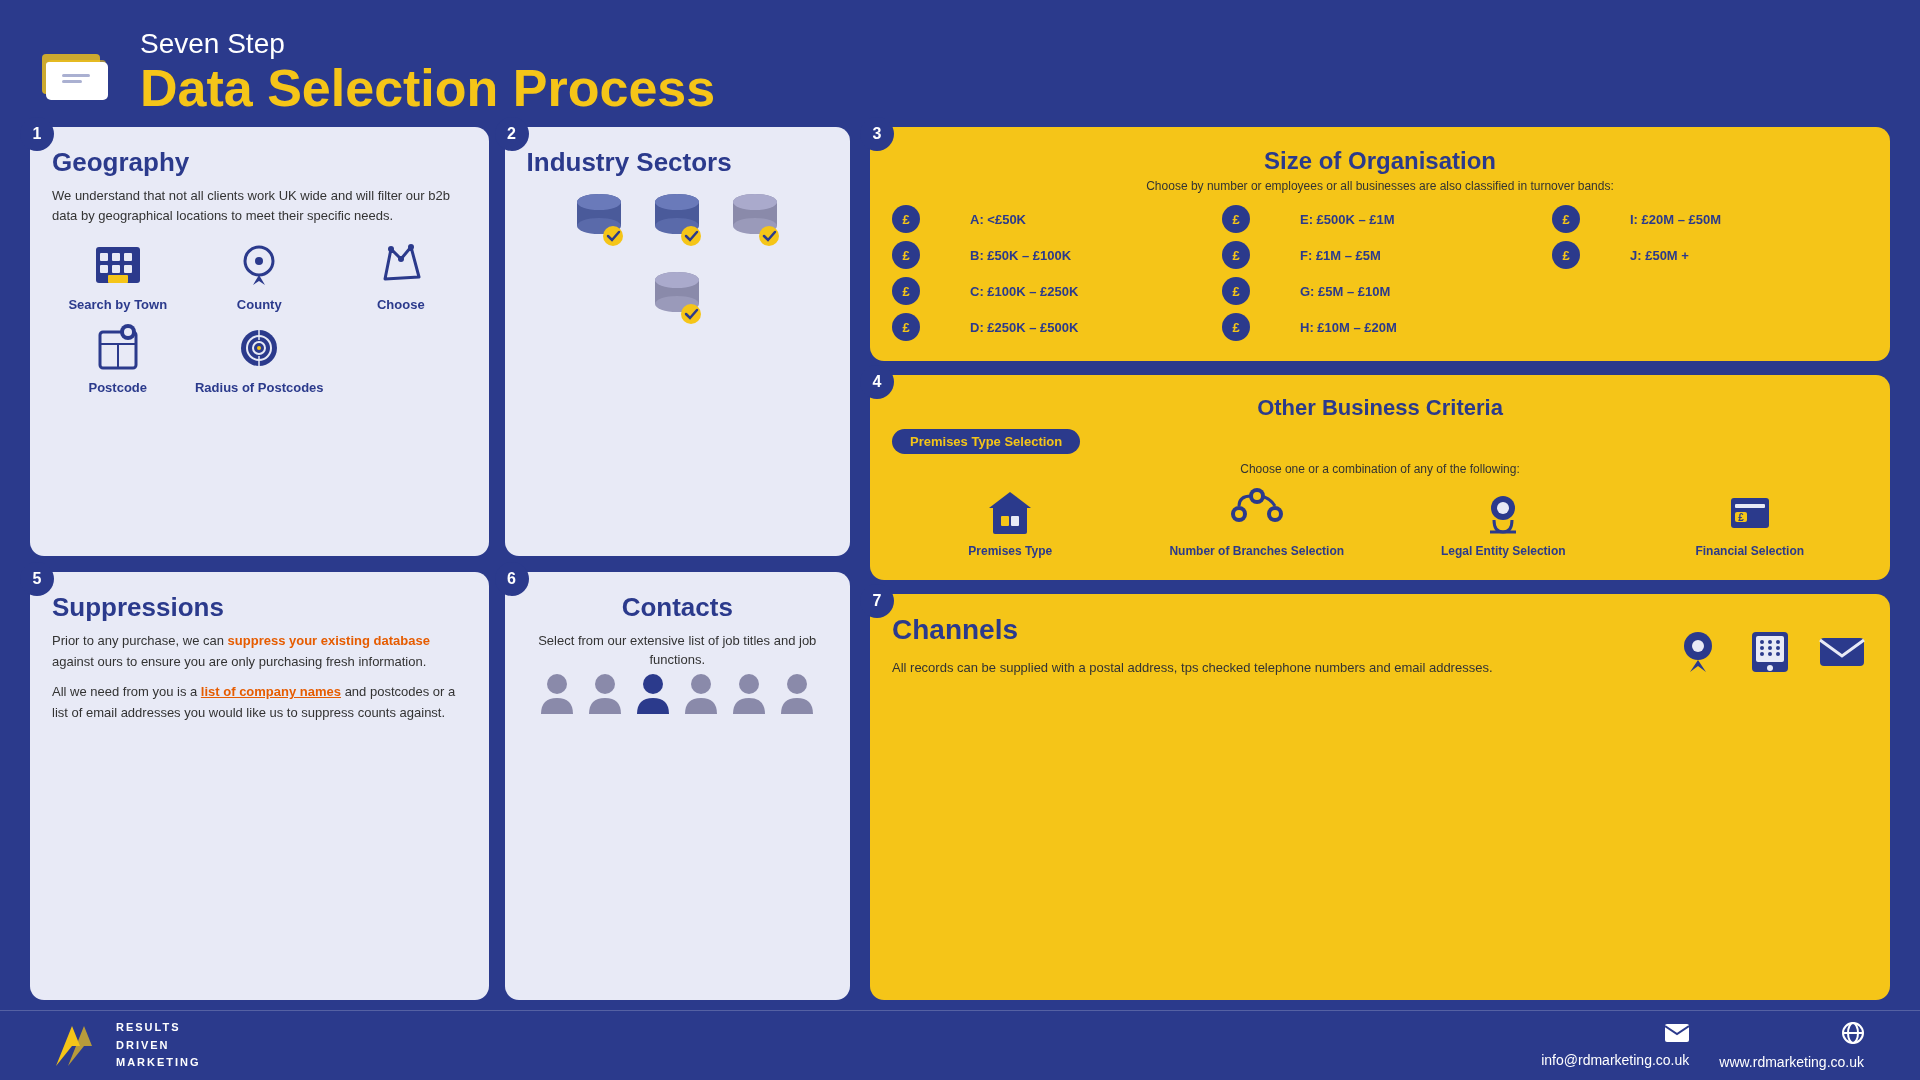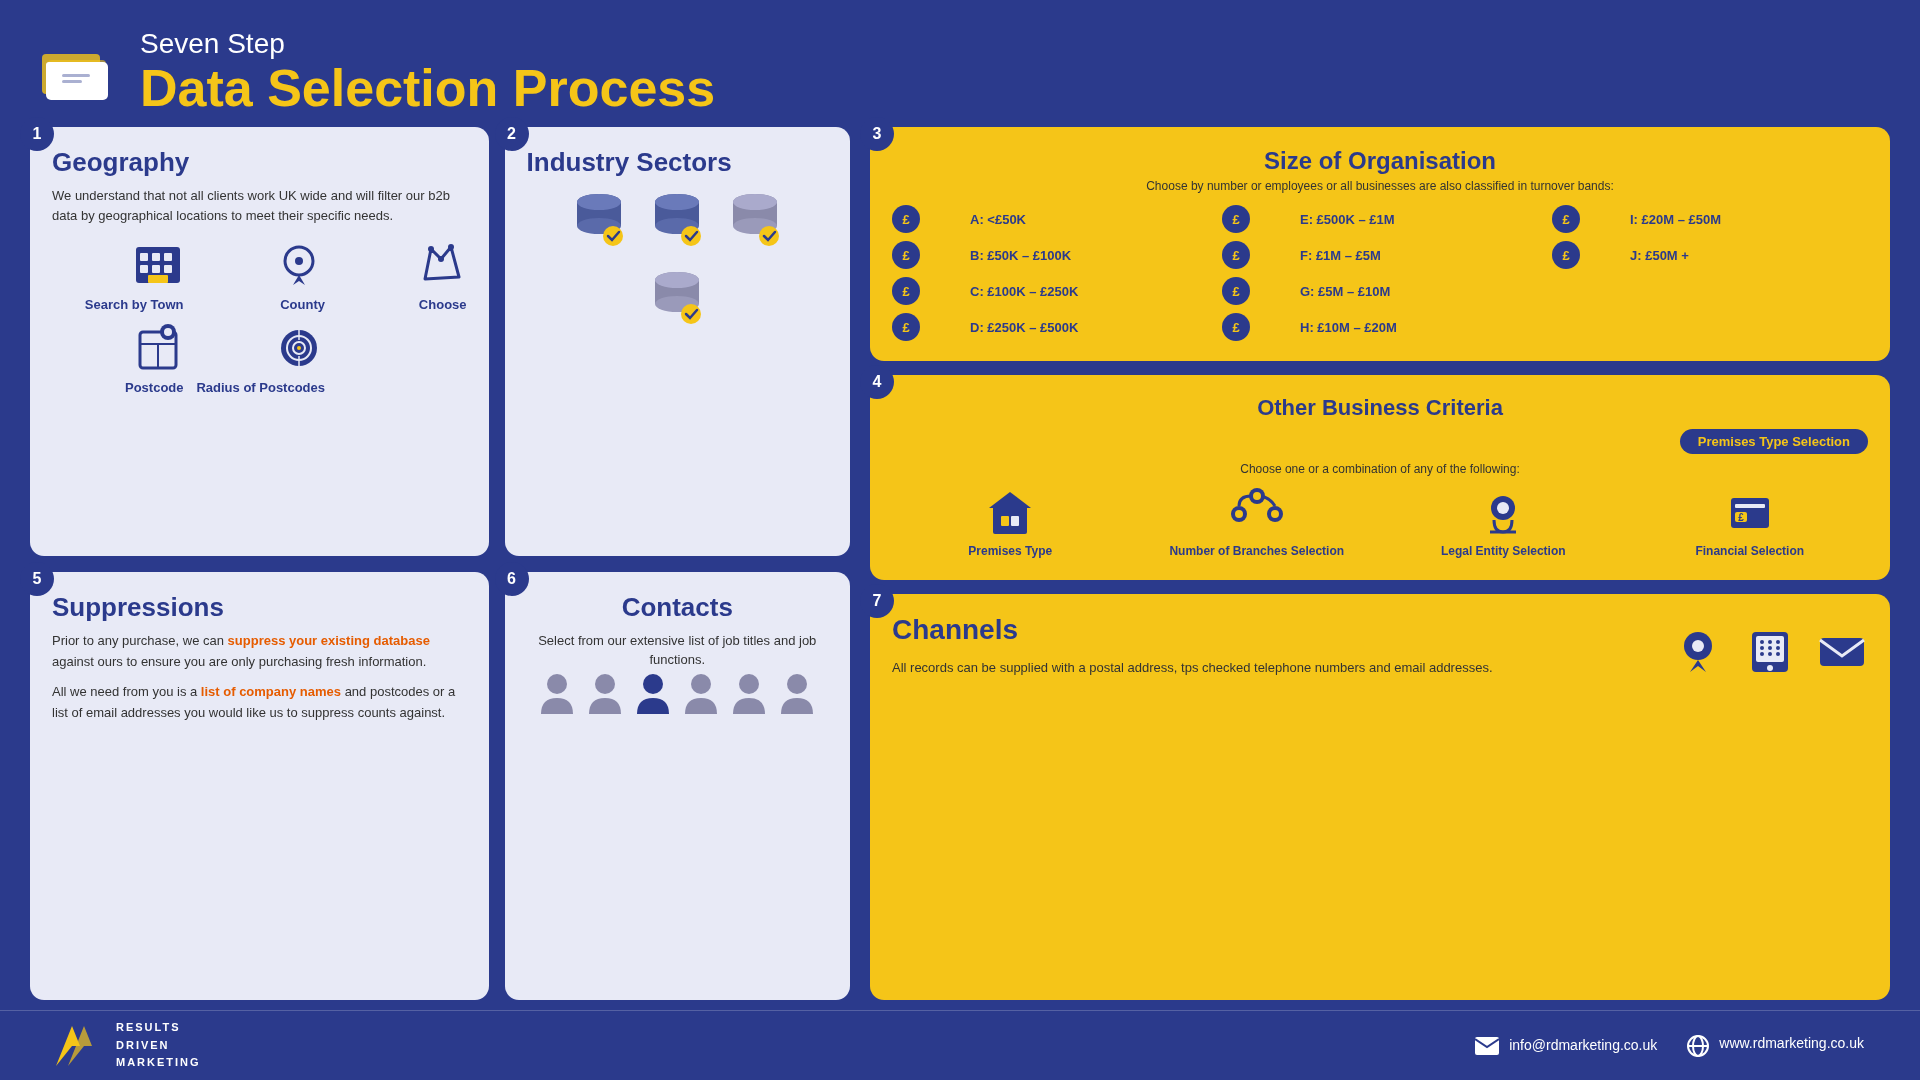--- a/index.html
+++ b/index.html
@@ -123,21 +123,21 @@
       margin-bottom: 14px;
     }
     .geo-icons {
       display: grid;
       grid-template-columns: repeat(3, 1fr);
       gap: 10px;
     }
     .geo-item {
       display: flex;
       flex-direction: column;
-      align-items: flex-end;
+      align-items: center;
       gap: 6px;
     }
     .geo-item svg {
       width: 52px;
       height: 52px;
     }
     .geo-item span {
       color: #2b3a8c;
       font-size: 13px;
       font-weight: 600;
@@ -188,20 +188,21 @@
       line-height: 1.6;
       margin-bottom: 10px;
     }
     .card-suppress .highlight-orange {
       color: #e65c00;
       font-weight: 700;
     }
     .card-suppress .highlight-link {
       color: #e65c00;
       font-weight: 700;
+      text-decoration: underline;
     }
 
     
     .card-contacts {
       flex: 0.8;
       text-align: center;
     }
     .card-contacts h3 {
       color: #2b3a8c;
       font-size: 26px;
@@ -357,24 +358,25 @@
       line-height: 1.6;
       letter-spacing: 2px;
     }
     .footer-right {
       display: flex;
       align-items: center;
       gap: 30px;
     }
     .footer-contact {
       display: flex;
-      align-items: flex-start;
+      align-items: flex-end;
       gap: 10px;
       color: #fff;
       font-size: 14px;
+      flex-direction: column;
     }
 
     
     svg { display: block; }
   </style>
 </head>
 <body>
 
 <div class="header">
 
@@ -614,21 +616,21 @@
           <div class="pound-icon">£</div>
           <span>H: £10M – £20M</span>
         </div>
         <div class="size-item"></div>
       </div>
     </div>
 
     <div class="card-yellow card-other">
       <div class="step-badge">4</div>
       <h3>Other Business Criteria</h3>
-      <div style="text-align:right">
+      <div style="text-align:left">
         <span class="premises-badge">Premises Type Selection</span>
       </div>
       <p class="subtitle">Choose one or a combination of any of the following:</p>
       <div class="criteria-icons">
 
         <div class="criteria-item">
           <svg width="50" height="50" viewBox="0 0 50 50">
             <rect x="8" y="18" width="34" height="28" rx="2" fill="#2b3a8c"></rect>
             <polygon points="4,20 25,4 46,20" fill="#2b3a8c"></polygon>
             <rect x="16" y="28" width="8" height="10" rx="1" fill="#f5c518"></rect>

